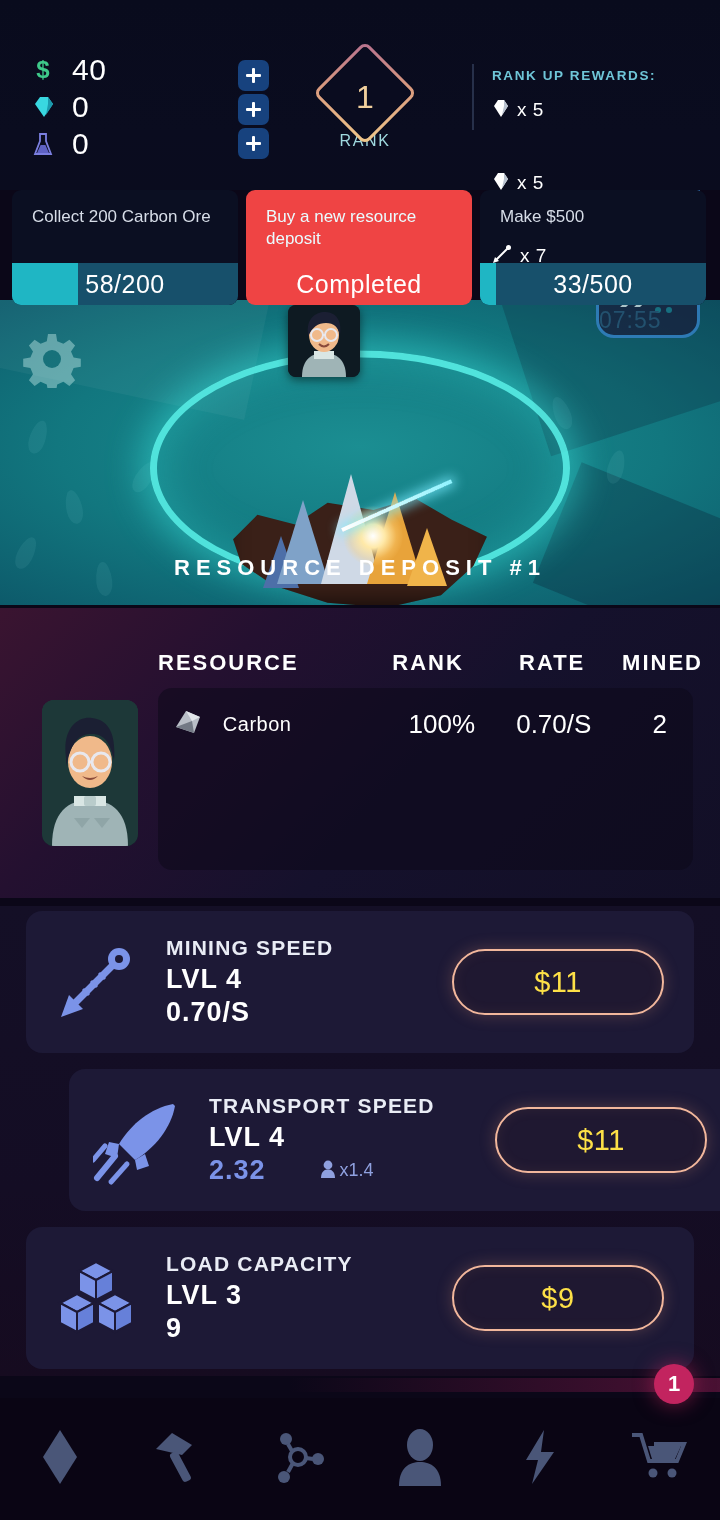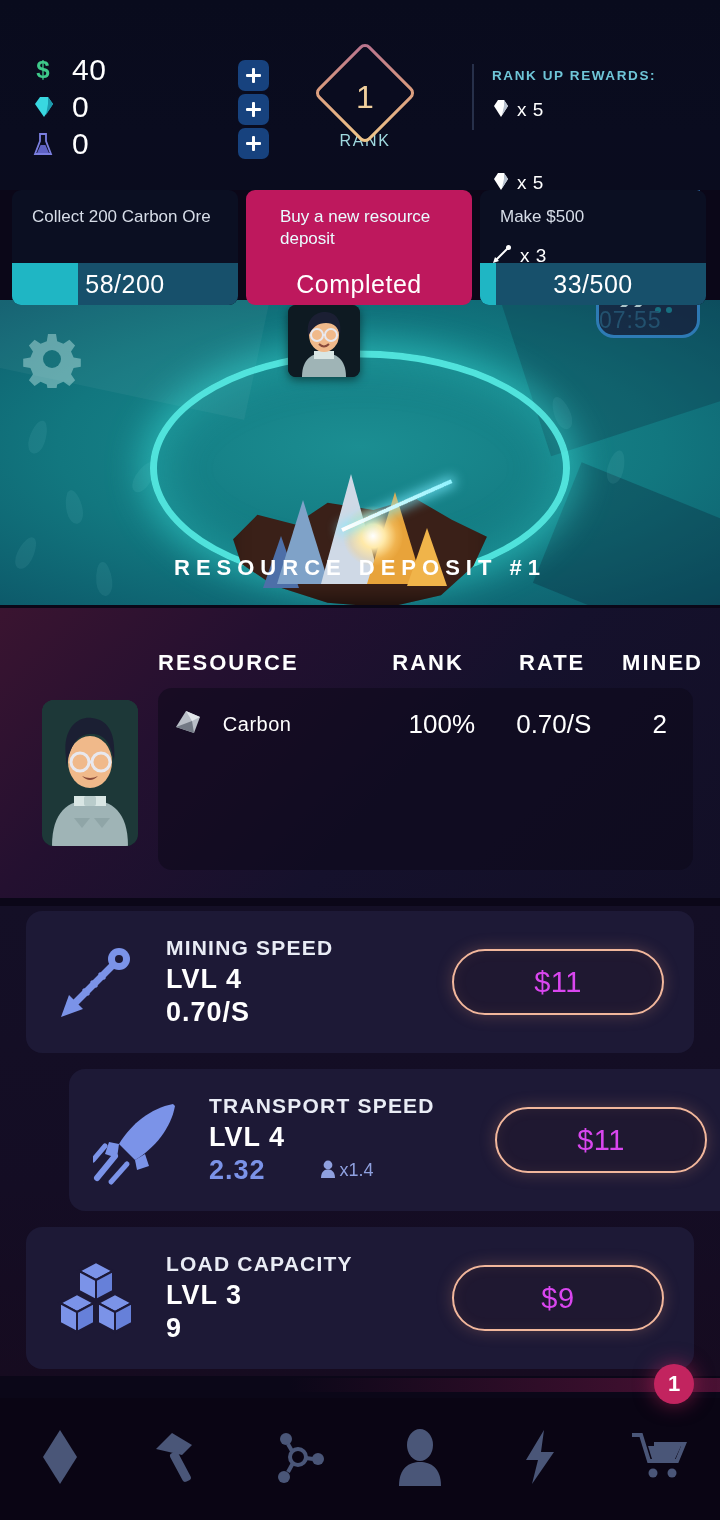--- a/index.html
+++ b/index.html
@@ -56,21 +56,21 @@
   .rewards-grid { margin-top:12px; display:flex; flex-wrap:wrap; width:190px;gap:43px; }
   .reward-item { display:flex; align-items:center; width:98px; height:30px; }
   .reward-txt { font-size:19px; color:#fff; margin-left:8px; letter-spacing:.5px; }
   .rewards-div { position:absolute; left:472px; top:64px; width:2px; height:66px; background:#27304a; }
 
   
   .quests { position:absolute; top:190px; left:0; width:720px; height:115px; display:flex; z-index:19; }
   .quest { position:relative; width:226px; margin-right:8px; border-radius:9px; overflow:hidden;
            background:#0b0f22; }
   .quest:first-child { margin-left:12px; }
-  .quest.done { background:#be185d;padding-left:14px; }
+  .quest.done { background:#ef4444; }
   .quest-txt { padding:16px 16px 0 20px; font-size:17px; line-height:22px; color:#d7dde8; }
   .quest.done .quest-txt { color:#eafcff; }
   .quest-bar { position:absolute; bottom:0; left:0; width:100%; height:42px; background:#17506b; }
   .quest.done .quest-bar { background:transparent; }
   .quest-fill { position:absolute; left:0; top:0; height:100%; background:#1fb6c4; }
   .quest-num { position:absolute; width:100%; text-align:center; line-height:42px;
                font-size:25px; color:#fff; letter-spacing:.5px; }
   .quest.done .quest-num { font-size:25px; color:#fff; }
 
   
@@ -164,21 +164,21 @@
   .upg-lvl { font-size:27px; color:#fff; font-weight:bold; letter-spacing:1px; margin-top:4px; }
   .upg-sub-row { display:flex; align-items:center; margin-top:2px; }
   .upg-val { font-size:27px; color:#fff; font-weight:bold; letter-spacing:1px; }
   .upg-val.blue { color:#7b93e8; }
   .upg-mult { display:flex; align-items:center; margin-left:54px; }
   .upg-mult-txt { font-size:18px; color:#8fa0df; margin-left:4px; }
   .upg-btn { width:212px; height:66px; margin-right:30px; border-radius:33px;
              border:2.5px solid #f2b79c; background:rgba(40,25,35,.25);
              display:flex; align-items:center; justify-content:center;
              box-shadow:0 0 16px rgba(242,160,120,.25), inset 0 0 14px rgba(242,160,120,.08); }
-  .upg-price { font-size:29px; color:#d946ef; letter-spacing:.5px; }
+  .upg-price { font-size:29px; color:#fde047; letter-spacing:.5px; }
 
   
   .bottomnav { position:absolute; bottom:0; left:0; width:720px; height:122px; background:#0a0514;
                display:flex; align-items:center; }
   .nav-item { flex:1; display:flex; align-items:center; justify-content:center; height:100%; position:relative; }
   .badge { position:absolute; right:26px; top:-34px; width:40px; height:40px; border-radius:50%;
            background:#c2245f; display:flex; align-items:center; justify-content:center;
            font-size:22px; color:#fff; font-weight:bold;
            box-shadow:0 0 20px rgba(210,40,100,.55); }
   .glowtop { position:absolute; top:1378px; left:0; width:720px; height:14px;
@@ -256,21 +256,21 @@
           <span class="reward-txt">x 5</span>
         </div>
         <div class="reward-item">
           <span>
             <svg width="20" height="20" viewBox="0 0 20 20">
               <line x1="3" y1="17" x2="16" y2="4" stroke="#ffffff" stroke-width="2"></line>
               <polygon points="1,19 7,17 3,13" fill="#ffffff"></polygon>
               <circle cx="16.5" cy="3.5" r="2.5" fill="#ffffff"></circle>
             </svg>
           </span>
-          <span class="reward-txt">x 3</span>
+          <span class="reward-txt">x 7</span>
         </div>
       </div>
     </div>
   </div>
 
   <div class="quests">
     <div class="quest">
       <div class="quest-txt">Collect 200 Carbon Ore</div>
       <div class="quest-bar">
         <div class="quest-fill" id="qf0" style="width: 29%;"></div>

